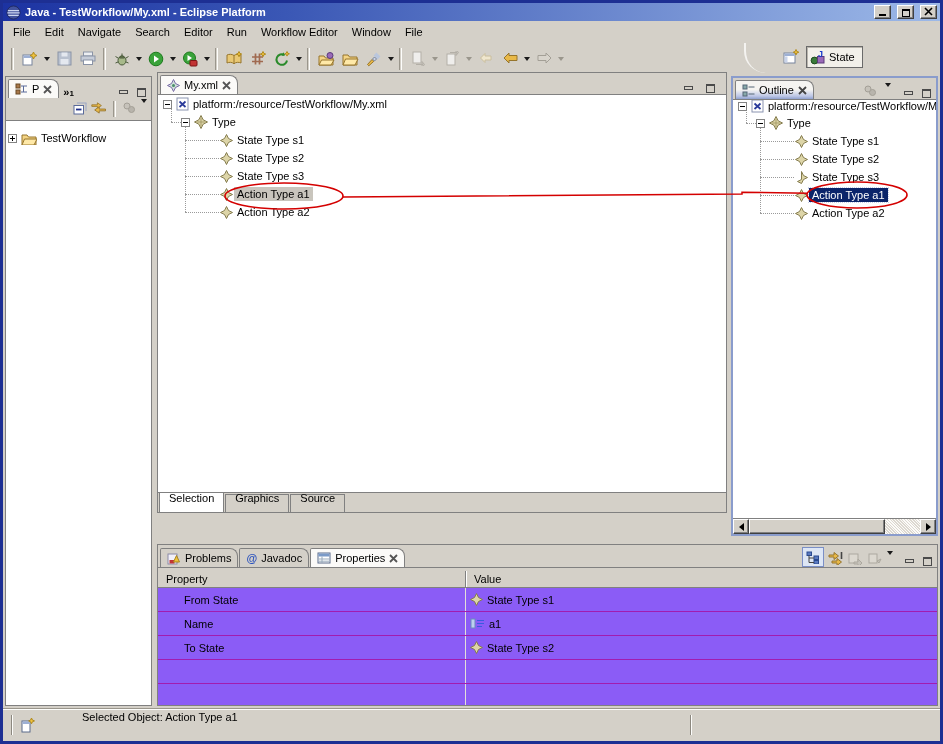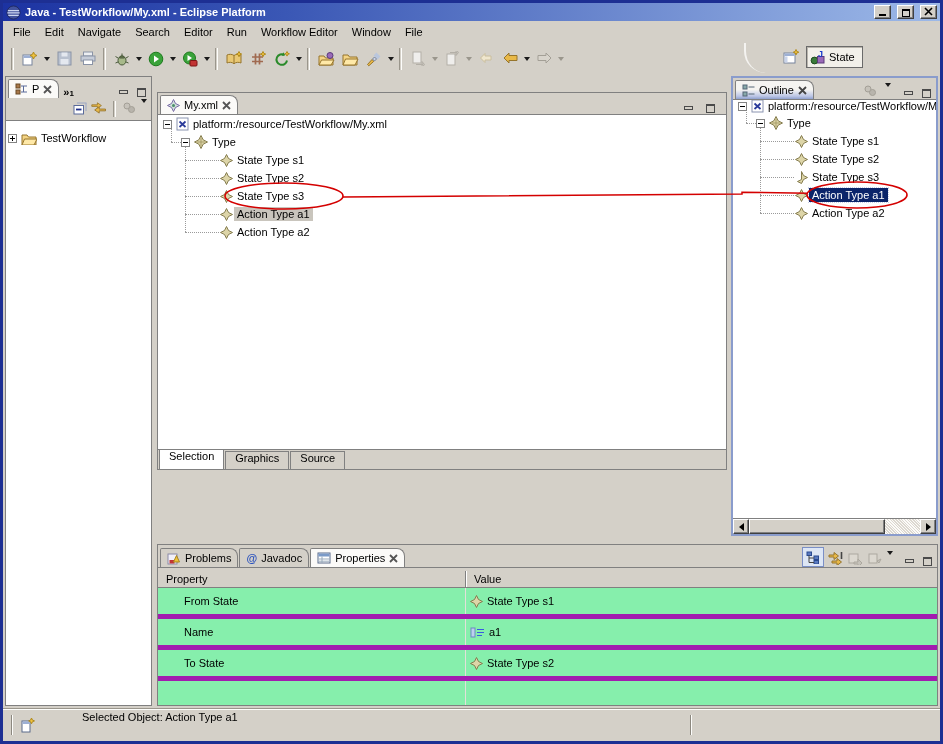--- a/index.html
+++ b/index.html
@@ -54,40 +54,40 @@
   .exp{width:9px;height:9px;background:#fff;border:1px solid #848484;position:relative;flex:0 0 9px}
   .exp::before{content:"";position:absolute;left:1px;right:1px;top:3px;height:1px;background:#000}
   .exp.plus::after{content:"";position:absolute;top:1px;bottom:1px;left:3px;width:1px;background:#000}
   .sel-gray{background:#c9c5bd;padding:1px 3px;margin-left:-3px}
   .sel-blue{background:#0a246a;color:#fff;padding:1px 3px;margin-left:-3px;outline:1px dotted #c7cfe8;outline-offset:0}
   .dotv{position:absolute;width:1px;border-left:1px dotted #9a9a9a}
   .doth{position:absolute;height:1px;border-top:1px dotted #9a9a9a}
 
   
   .btabs{height:20px;display:flex;align-items:flex-end;border-top:1px solid #808080;background:#d4d0c8;padding-left:1px}
-  .btab{display:flex;align-items:flex-start;height:18px;padding:0 9px;background:#d4d0c8;border:1px solid #808080;
+  .btab{display:flex;align-items:flex-end;height:18px;padding:8px 9px;background:#d4d0c8;border:1px solid #808080;
         border-bottom:none;margin-right:1px}
   .btab.on{background:#fff;height:20px}
 
   
   .scroll-h{height:16px;display:flex;align-items:stretch;border-top:1px solid #808080;
             background:repeating-linear-gradient(45deg,#fcfbf9 0 1px,#dcd8d0 1px 2px)}
   .sbtn{width:16px;background:#d4d0c8;border:1px solid;border-color:#fff #404040 #404040 #fff;
         box-shadow:inset -1px -1px 0 #808080;display:flex;align-items:center;justify-content:center}
   .sthumb{width:136px;background:#d4d0c8;border:1px solid;border-color:#fff #404040 #404040 #fff;
           box-shadow:inset -1px -1px 0 #808080}
   .tri-l{width:0;height:0;border-top:4px solid transparent;border-bottom:4px solid transparent;border-right:5px solid #000}
   .tri-r{width:0;height:0;border-top:4px solid transparent;border-bottom:4px solid transparent;border-left:5px solid #000}
 
   
   .ptable{position:relative;padding-top:3px;height:100%}
   .phead{height:17px;display:flex;background:#d4d0c8;border-bottom:1px solid #808080}
   .phc{display:flex;align-items:center;padding-left:8px}
   .phc1{width:308px;border-right:1px solid #808080;box-shadow:1px 0 0 #fff}
-  .prow{height:31px;display:flex;border-bottom:5px solid #a21caf;background:#86efac}
+  .prow{height:24px;display:flex;border-bottom:1px solid #a21caf;background:#8b5cf6}
   .pc1{width:308px;padding-left:26px;display:flex;align-items:center;border-right:1px solid #e3e0d9}
   .pc2{flex:1;display:flex;align-items:center;gap:4px;padding-left:4px}
 
   
   .statusbar{position:absolute;left:3px;top:708px;width:937px;height:33px;border-top:1px solid #9a968c;
              box-shadow:inset 0 1px 0 #fdfdfb;background:#d4d0c8}
   .groove{position:absolute;width:2px;height:20px;top:6px;border-left:1px solid #8c887f;border-right:1px solid #fdfdfb}
 
   .pressedbtn{background:#dde6f5;border:1px solid #7b8fc6;display:flex;align-items:center;justify-content:center;
               width:22px;height:20px}
@@ -348,21 +348,21 @@
         <span class="exp plus"></span>
         <svg width="16" height="13">
             <path d="M1 3h5l1.5 2H15v8H1z" fill="#f4d484" stroke="#96752c"></path>
             <path d="M1 13l2.5-6H16l-3 6z" fill="#ffe9a8" stroke="#96752c"></path>
           </svg>
         <span>TestWorkflow</span>
       </div>
     </div>
   </div>
 
-  <div class="panel" style="left:157px;top:92px;width:570px;height:378px">
+  <div class="panel" style="left:157px;top:72px;width:570px;height:441px">
     <div class="tabrow">
       <span class="vtab on">
         <svg width="13" height="13">
             <path d="M6.5 .5l2 4 4 2-4 2-2 4-2-4-4-2 4-2z" fill="#cfe0d8" stroke="#7a6aa8"></path>
             <circle cx="6.5" cy="6.5" r="1.5" fill="#4a8a6a"></circle>
           </svg>
         <span>My.xml</span>
         <svg width="9" height="9">
             <path d="M1 1l7 7M8 1L1 8" stroke="#555" stroke-width="1.8"></path>
           </svg>

